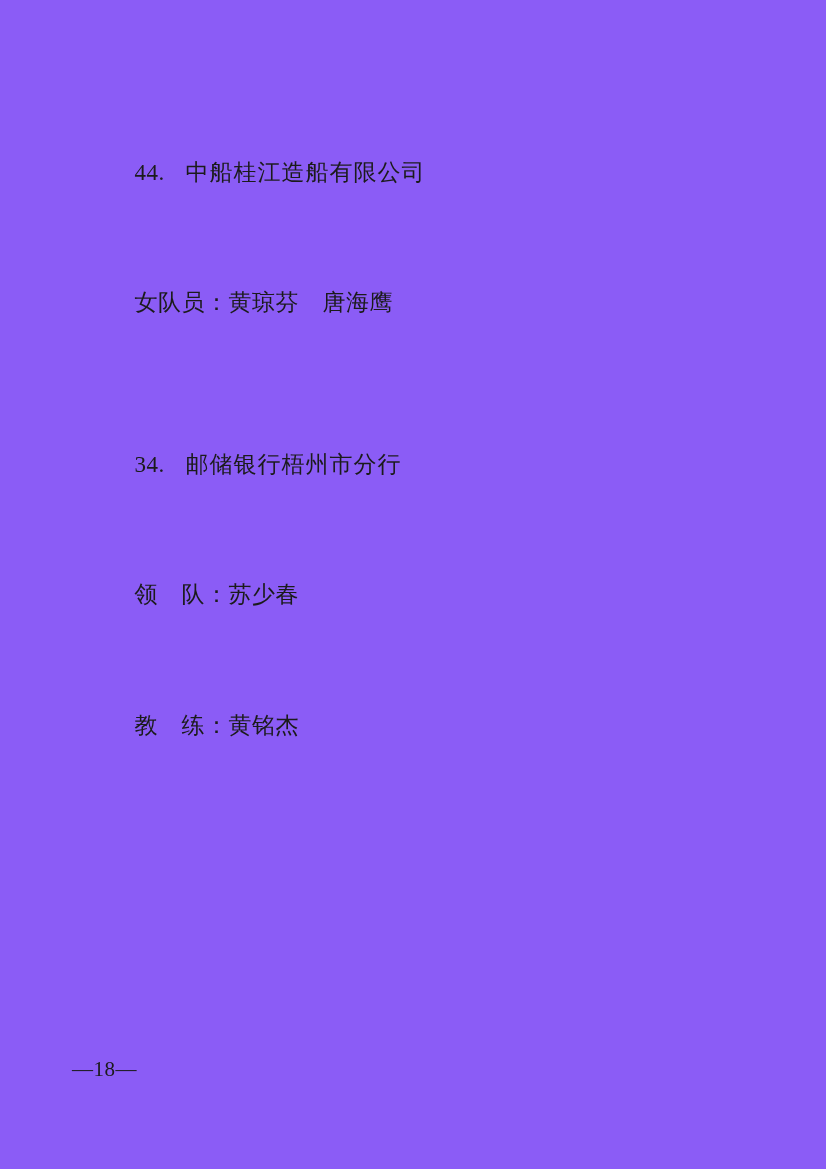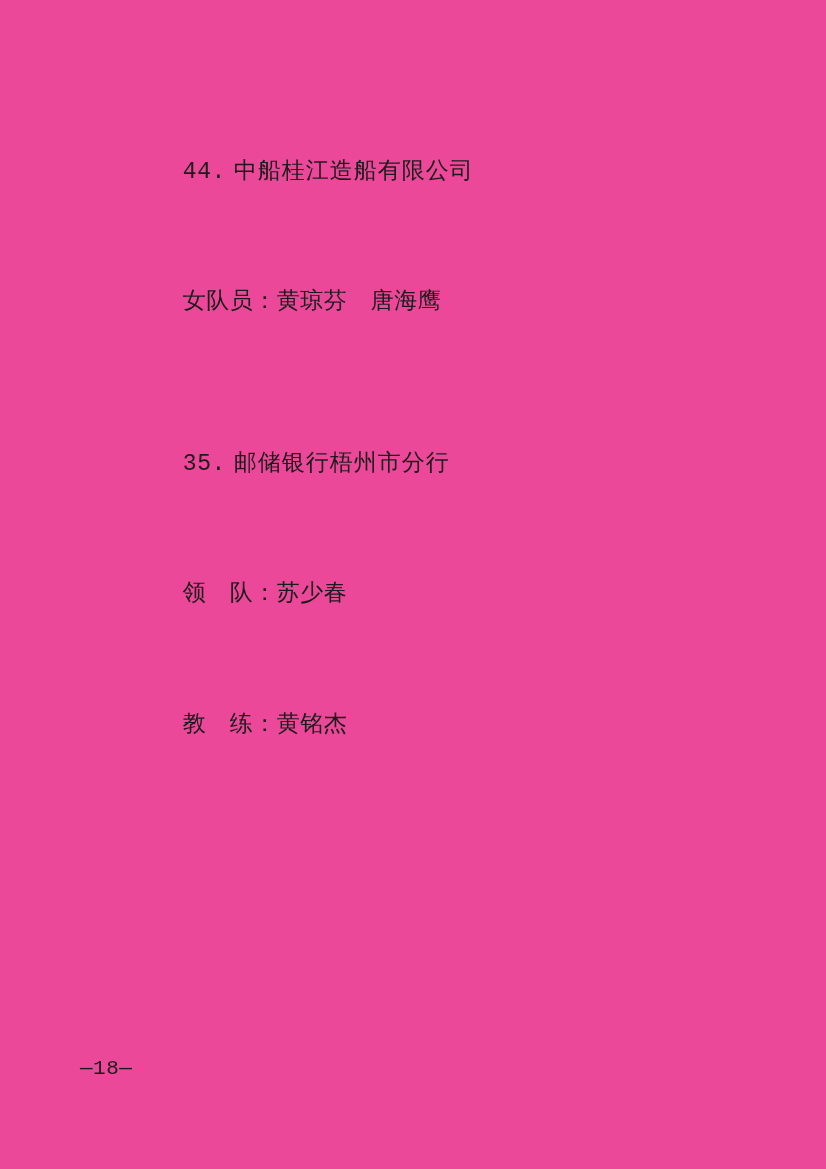--- a/index.html
+++ b/index.html
@@ -4,24 +4,24 @@
 <style>
   html, body {
     margin: 0;
     padding: 0;
     background: #ffffff;
   }
   .page {
     position: relative;
     width: 826px;
     height: 1169px;
-    background: #ec4899;
+    background: #8b5cf6;
     box-sizing: border-box;
     padding: 107px 50px 12px 97px;
-    font-family: Liberation Mono, monospace;
+    font-family: Liberation Serif, serif;
     font-size: 23px;
     color: #1b1b1b;
     overflow: hidden;
   }
   .team {
     margin-bottom: 31px;
   }
   .line {
     line-height: 43.5px;
     white-space: pre-wrap;
@@ -29,21 +29,21 @@
   }
   .num {
     display: inline-block;
     min-width: 51px;
   }
   .org {
     letter-spacing: 1px;
   }
   .page-footer {
     position: absolute;
-    left: 80px;
+    left: 72px;
     top: 1056px;
     font-size: 21px;
     line-height: 26px;
     letter-spacing: 0.5px;
   }
 </style>
 </head>
 <body>
 
 <div class="page">
@@ -52,21 +52,21 @@
     <div class="line">
       <span class="num">44.</span><span class="org">中船桂江造船有限公司</span>
     </div>
     <div class="line">
       <span>女队员：</span><span>黄琼芬　唐海鹰</span>
     </div>
   </section>
 
   <section class="team">
     <div class="line">
-      <span class="num">35.</span><span class="org">邮储银行梧州市分行</span>
+      <span class="num">34.</span><span class="org">邮储银行梧州市分行</span>
     </div>
     <div class="line">
       <span>领　队：</span><span>苏少春</span>
     </div>
     <div class="line">
       <span>教　练：</span><span>黄铭杰</span>
     </div>
 
   </section>
 

